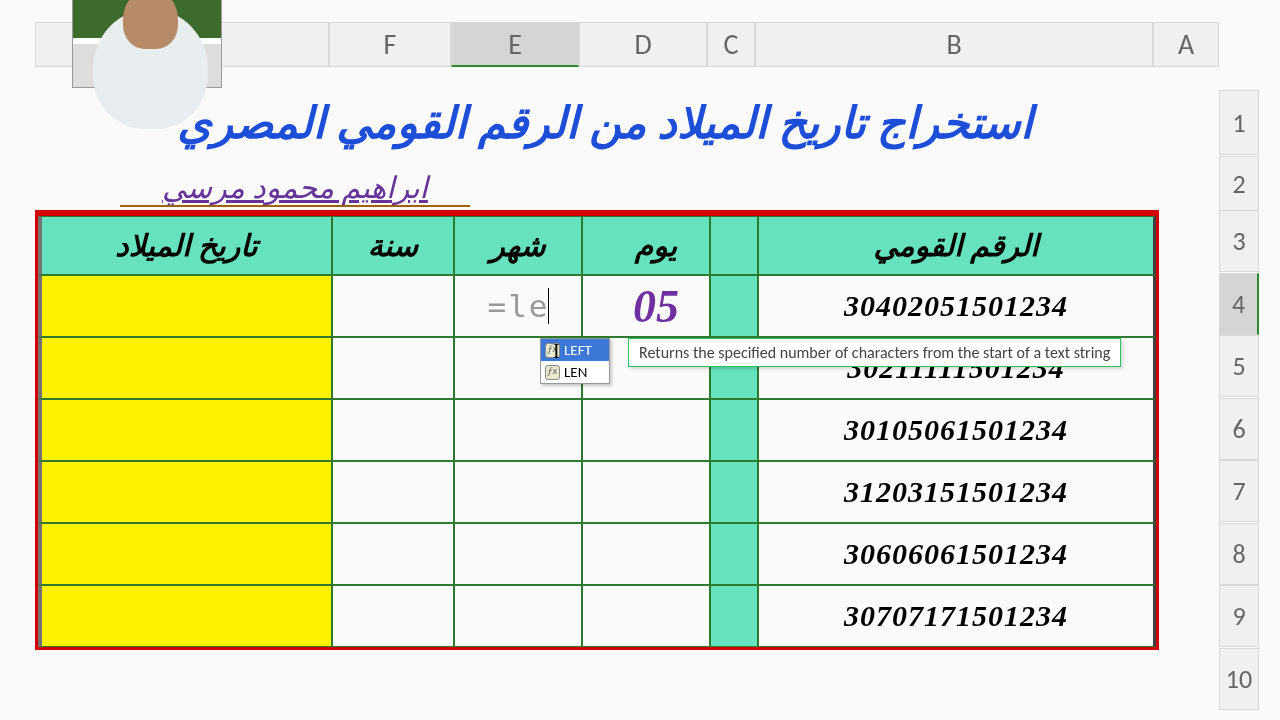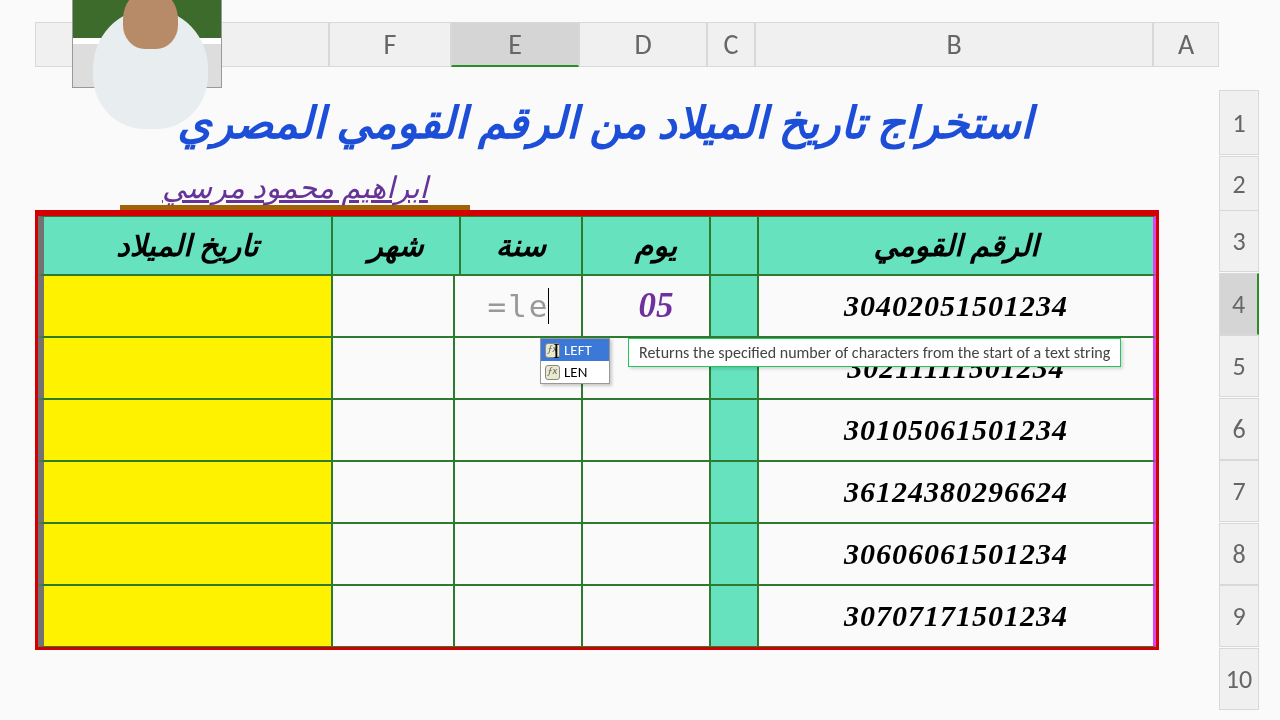--- a/index.html
+++ b/index.html
@@ -9,38 +9,38 @@
 
   
   .rh { position: absolute; width: 40px; border: 1px solid #d8d8d8; display: flex; align-items: center; justify-content: center; font-size: 26px; color: #666; background: #f0f0f0; }
   .rh.sel { background: #d5d5d5; border-right: 2px solid #2a8c2a; }
 
   .photo { position: absolute; left: 72px; top: -22px; width: 150px; height: 110px; border: 1px solid #999; background: linear-gradient(#3d6b2b 0 55%, #fff 55% 60%, #ddd 60% 100%); }
   .photo::after { content:""; position:absolute; left:50px; top:10px; width:55px; height:60px; border-radius: 50% 50% 40% 40%; background:#b78a68; box-shadow: 0 50px 0 30px #e8edf0; }
 
   .titlebar { position: absolute; left: 35px; top: 90px; width: 1140px; height: 65px; display:flex; align-items:center; justify-content:center; direction: rtl; font-family: "Times New Roman","ae_AlMohanad","Traditional Arabic",serif; font-style: italic; font-weight: bold; font-size: 44px; color: #1d4ed8; }
 
-  .linktxt { position: absolute; left: 120px; top: 170px; width: 350px; direction: rtl; text-align: center; font-family: "Times New Roman","Traditional Arabic",serif; font-style: italic; font-size: 30px; color: #663399; text-decoration: underline; border-bottom:7px solid #a16207; }
+  .linktxt { position: absolute; left: 120px; top: 170px; width: 350px; direction: rtl; text-align: center; font-family: "Times New Roman","Traditional Arabic",serif; font-style: italic; font-size: 30px; color: #663399; text-decoration: underline; border-bottom:2px solid #a16207; }
 
   
   .tbl { position: absolute; left: 35px; top: 210px; border: 3px solid #d20000; }
   .row { display:flex; height: 62px; }
   .cell { border:1px solid #2e7a2e; display:flex; align-items:center; justify-content:center; font-size: 30px; font-family: "Times New Roman",serif; font-style: italic; font-weight: bold; }
   .hrow .cell { background:#66e2bf; }
   .cG { width:294px; background:#fff200; }
   .cF { width:122px; }
   .cE { width:128px; }
   .cD { width:128px;padding-left:20px; }
   .cC { width: 48px; background:#66e2bf; }
   .cB { width:398px; letter-spacing:1px; }
-  .bleft { border-left: 6px solid #737373; }
-  .bright{ border-right:3px solid #d946ef;text-align:center; }
+  .bleft { border-left: 4px solid #737373; }
+  .bright{ border-right:3px solid #404040;text-align:center; }
   .btop  { border-top:  3px solid #d20000; }
 
-  .dcell { color:#7030a0; font-weight:bold; font-size:35px; }
+  .dcell { color:#7030a0; font-weight:bold; font-size:46px; }
 
   .editcell { position:relative; }
   .editcell .formula { color:#999; font-style:normal; font-weight:normal; font-family: Consolas, monospace; font-size:31px; letter-spacing:2px; }
   .editcell .caret { display:inline-block; width:1px; height:36px; background:#000; vertical-align:middle; margin-left:-2px; }
 
   
   .ac { position:absolute; left:540px; top:338px; width:70px; border:1px solid #999; background:#fff; font-size:15px; font-family: Calibri,Arial; box-shadow:2px 2px 3px rgba(0,0,0,.2); z-index:50; }
   .ac .item { display:flex; align-items:center; gap:4px; padding:2px 4px; }
   .ac .item.sel { background:#3b78d8; color:#fff;align-items:center; }
   .fx { width:15px; height:15px; border:1px solid #888; border-radius:3px; background:#e9e9cc; position:relative; }
@@ -79,22 +79,22 @@
 
 <div class="photo"></div>
 
 <div class="titlebar">استخراج تاريخ الميلاد من الرقم القومي المصري</div>
 
 <div class="linktxt">ابراهيم محمود مرسي</div>
 
 <div class="tbl">
   <div class="row hrow btop">
     <div class="cell cG bleft">تاريخ الميلاد</div>
+    <div class="cell cF">سنة</div>
     <div class="cell cE">شهر</div>
-    <div class="cell cF">سنة</div>
     <div class="cell cD">يوم</div>
     <div class="cell cC"></div>
     <div class="cell cB bright">الرقم القومي</div>
   </div>
   <div id="datarows">
       <div class="row">
         <div class="cell cG bleft"></div>
         <div class="cell cF"></div>
         <div class="cell cE editcell">
           <span class="formula">=le</span>
@@ -119,21 +119,21 @@
         <div class="cell cD dcell"></div>
         <div class="cell cC"></div>
         <div class="cell cB bright">30105061501234</div>
       </div>
       <div class="row">
         <div class="cell cG bleft"></div>
         <div class="cell cF"></div>
         <div class="cell cE"></div>
         <div class="cell cD dcell"></div>
         <div class="cell cC"></div>
-        <div class="cell cB bright">36124380296624</div>
+        <div class="cell cB bright">31203151501234</div>
       </div>
       <div class="row">
         <div class="cell cG bleft"></div>
         <div class="cell cF"></div>
         <div class="cell cE"></div>
         <div class="cell cD dcell"></div>
         <div class="cell cC"></div>
         <div class="cell cB bright">30606061501234</div>
       </div>
       <div class="row">

